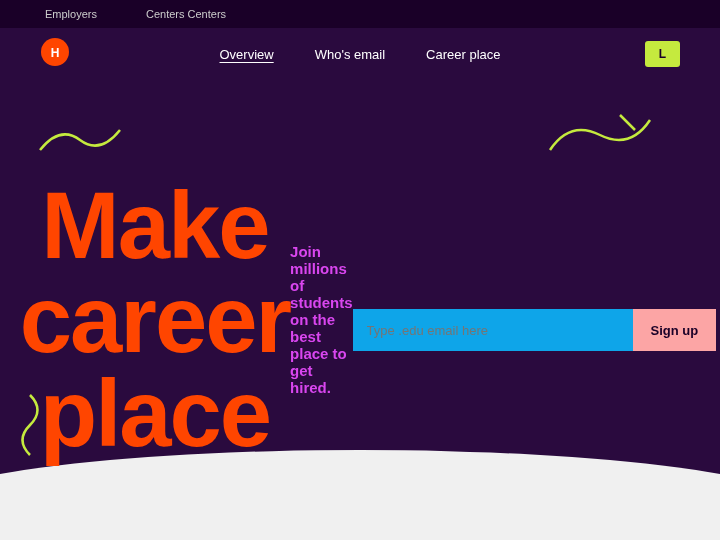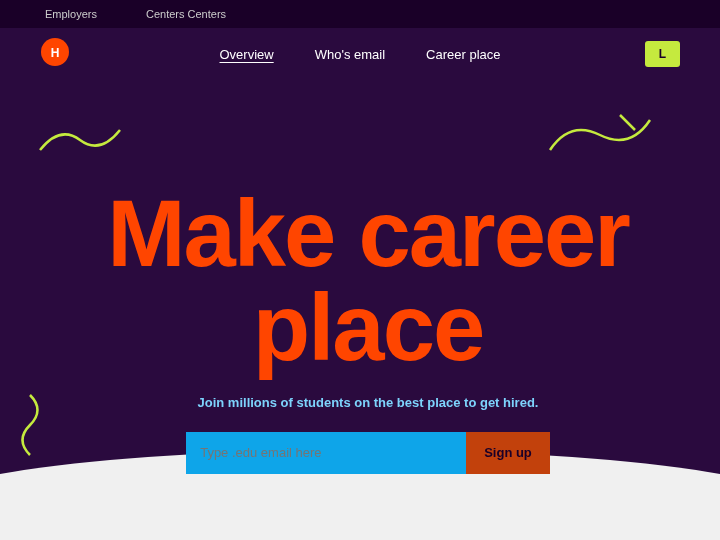--- a/index.html
+++ b/index.html
@@ -80,21 +80,21 @@
       font-family: Arial, sans-serif;
       cursor: pointer;
       border-radius: 3px;
     }
 
     
     .hero {
       background-color: #2a0a3e;
       position: relative;
       display: flex;
-      flex-direction: column;
+      flex-direction: row;
       align-items: center;
       justify-content: center;
       padding: 40px 40px 0 56px;
       height: 460px;
       overflow: hidden;
     }
 
     
     .squiggle-top-left {
       position: absolute;
@@ -120,25 +120,25 @@
       font-weight: 900;
       font-family: 'Arial Black', Arial, sans-serif;
       text-align: center;
       line-height: 1.0;
       letter-spacing: -2px;
       margin-bottom: 20px;
       z-index: 1;
     }
 
     .hero-subtitle {
-      color: #7dd3fc;
-      font-size: 13px;
+      color: #d946ef;
+      font-size: 15px;
       font-family: Arial, sans-serif;
       font-weight: bold;
-      text-align: center;
+      text-align: left;
       margin-bottom: 22px;
       z-index: 1;
     }
 
     .hero-form {
       display: flex;
       align-items: center;
       gap: 0;
       z-index: 1;
     }
@@ -149,21 +149,21 @@
       padding: 0 14px;
       font-size: 13px;
       font-family: Arial, sans-serif;
       border: none;
       outline: none;
       background: #0ea5e9;
       color: #333;
     }
 
     .signup-button {
-      background-color: #c2410c;
+      background-color: #fca5a5;
       color: #1a0028;
       border: none;
       height: 42px;
       padding: 0 18px;
       font-size: 13px;
       font-weight: bold;
       font-family: Arial, sans-serif;
       cursor: pointer;
       white-space: nowrap;
     }

